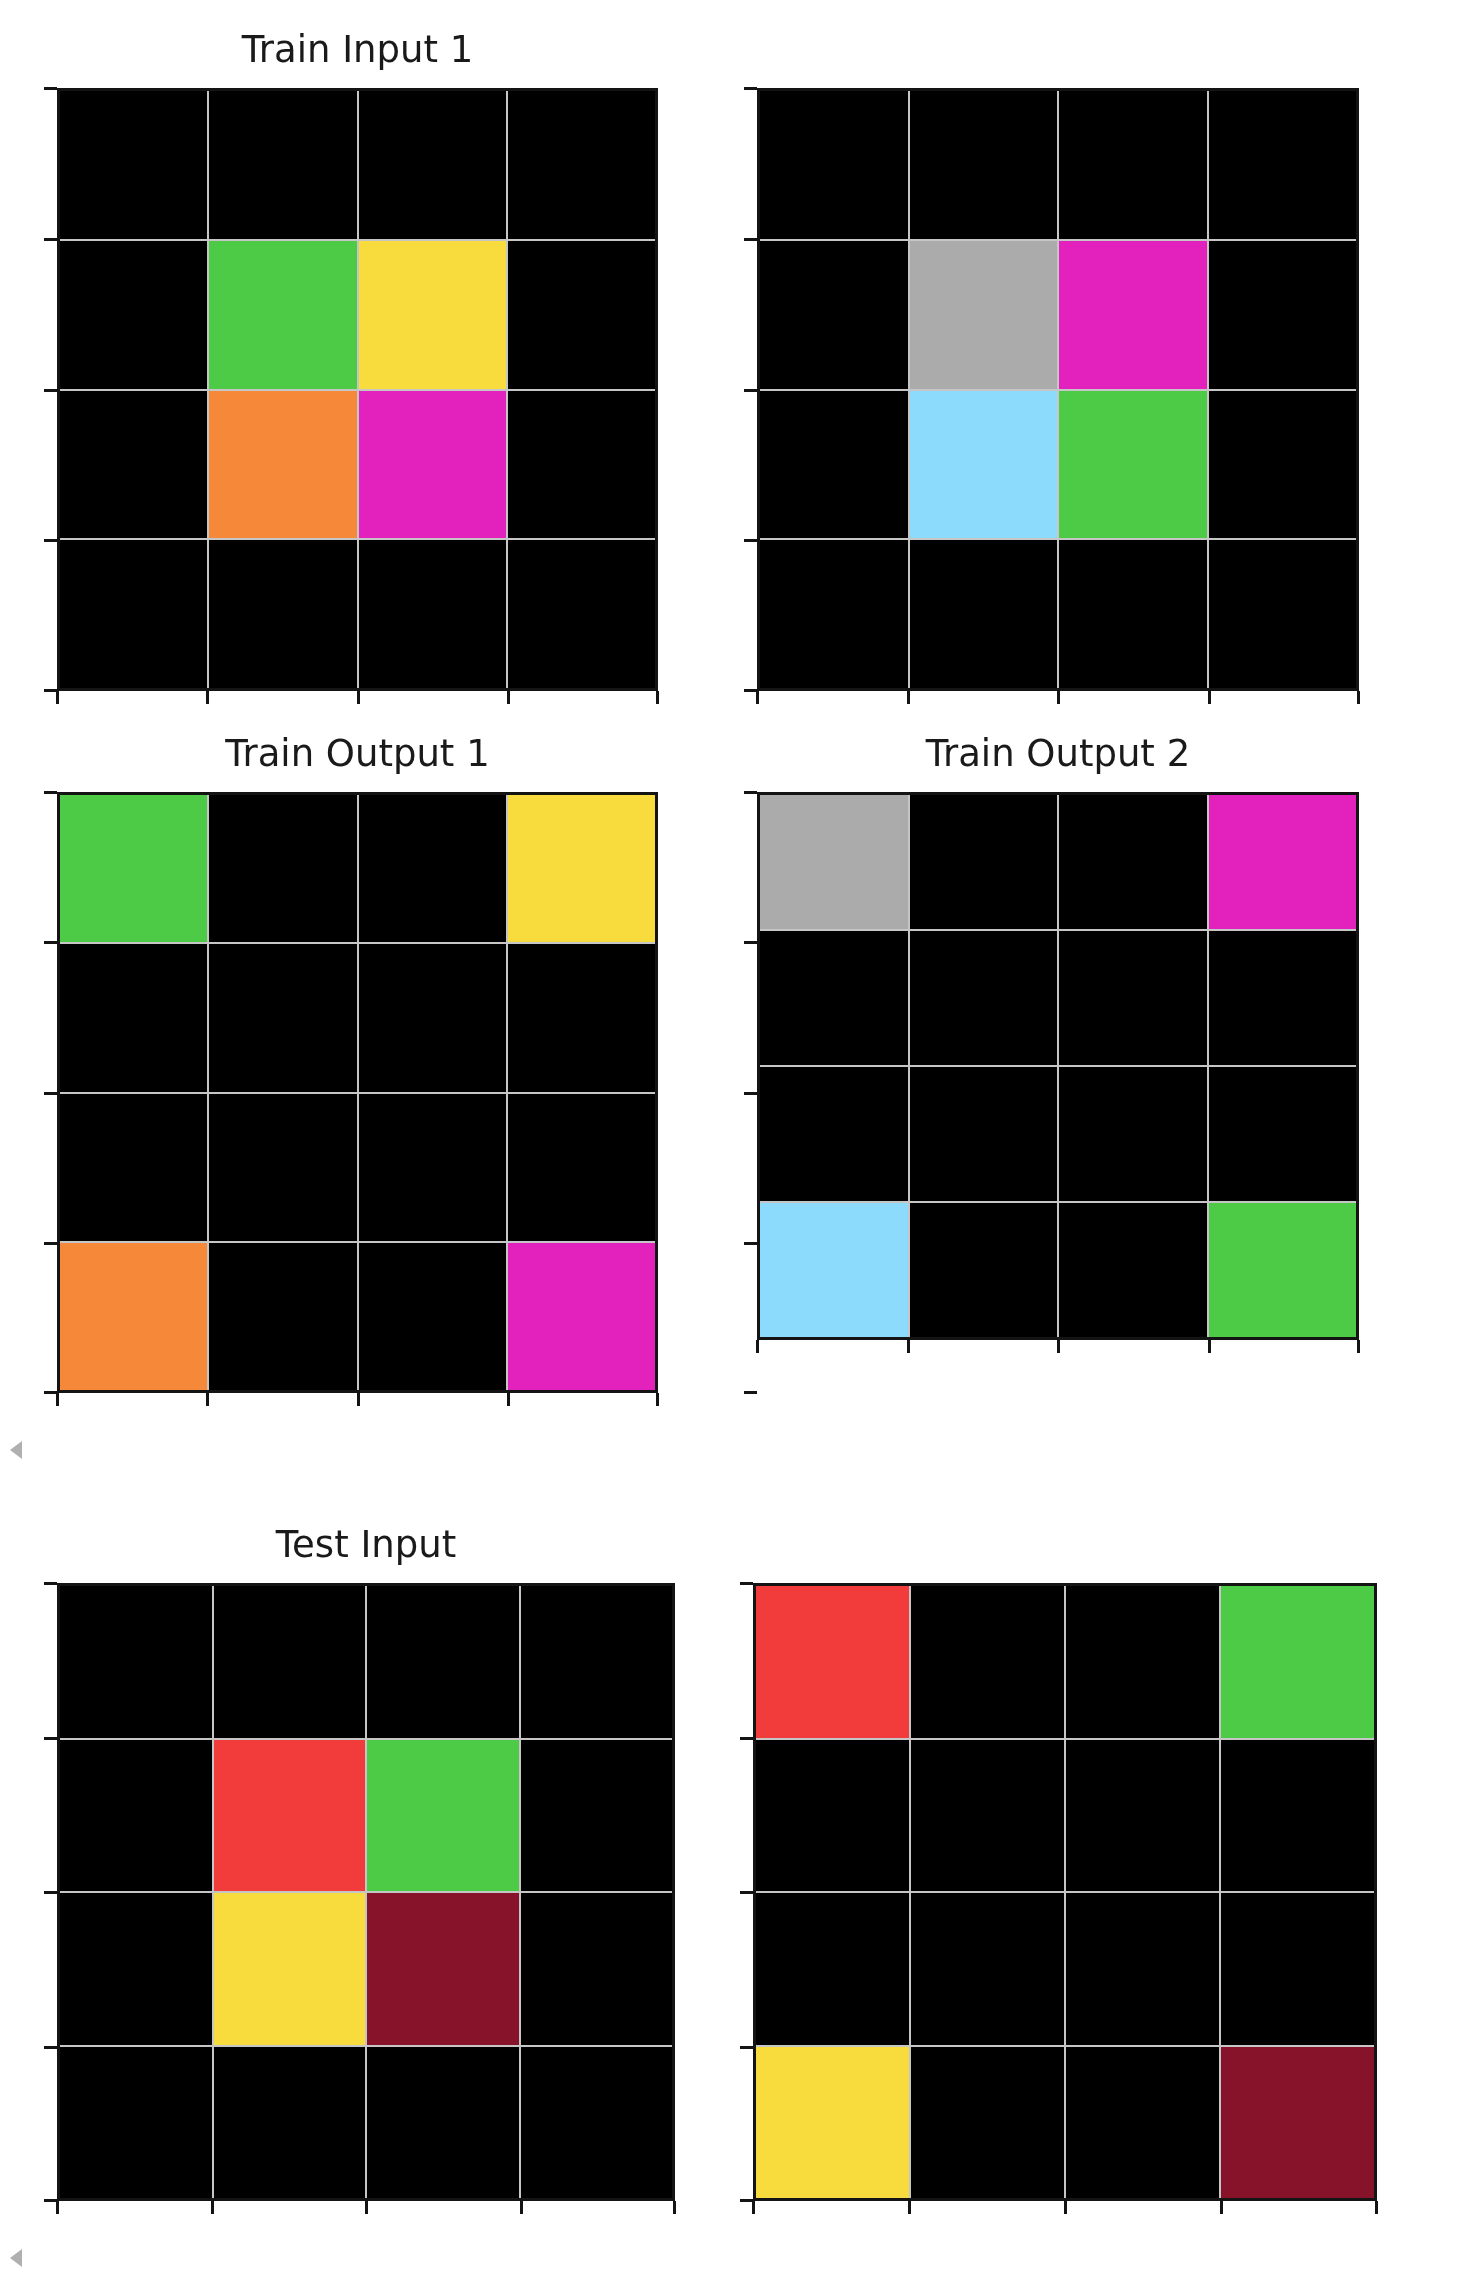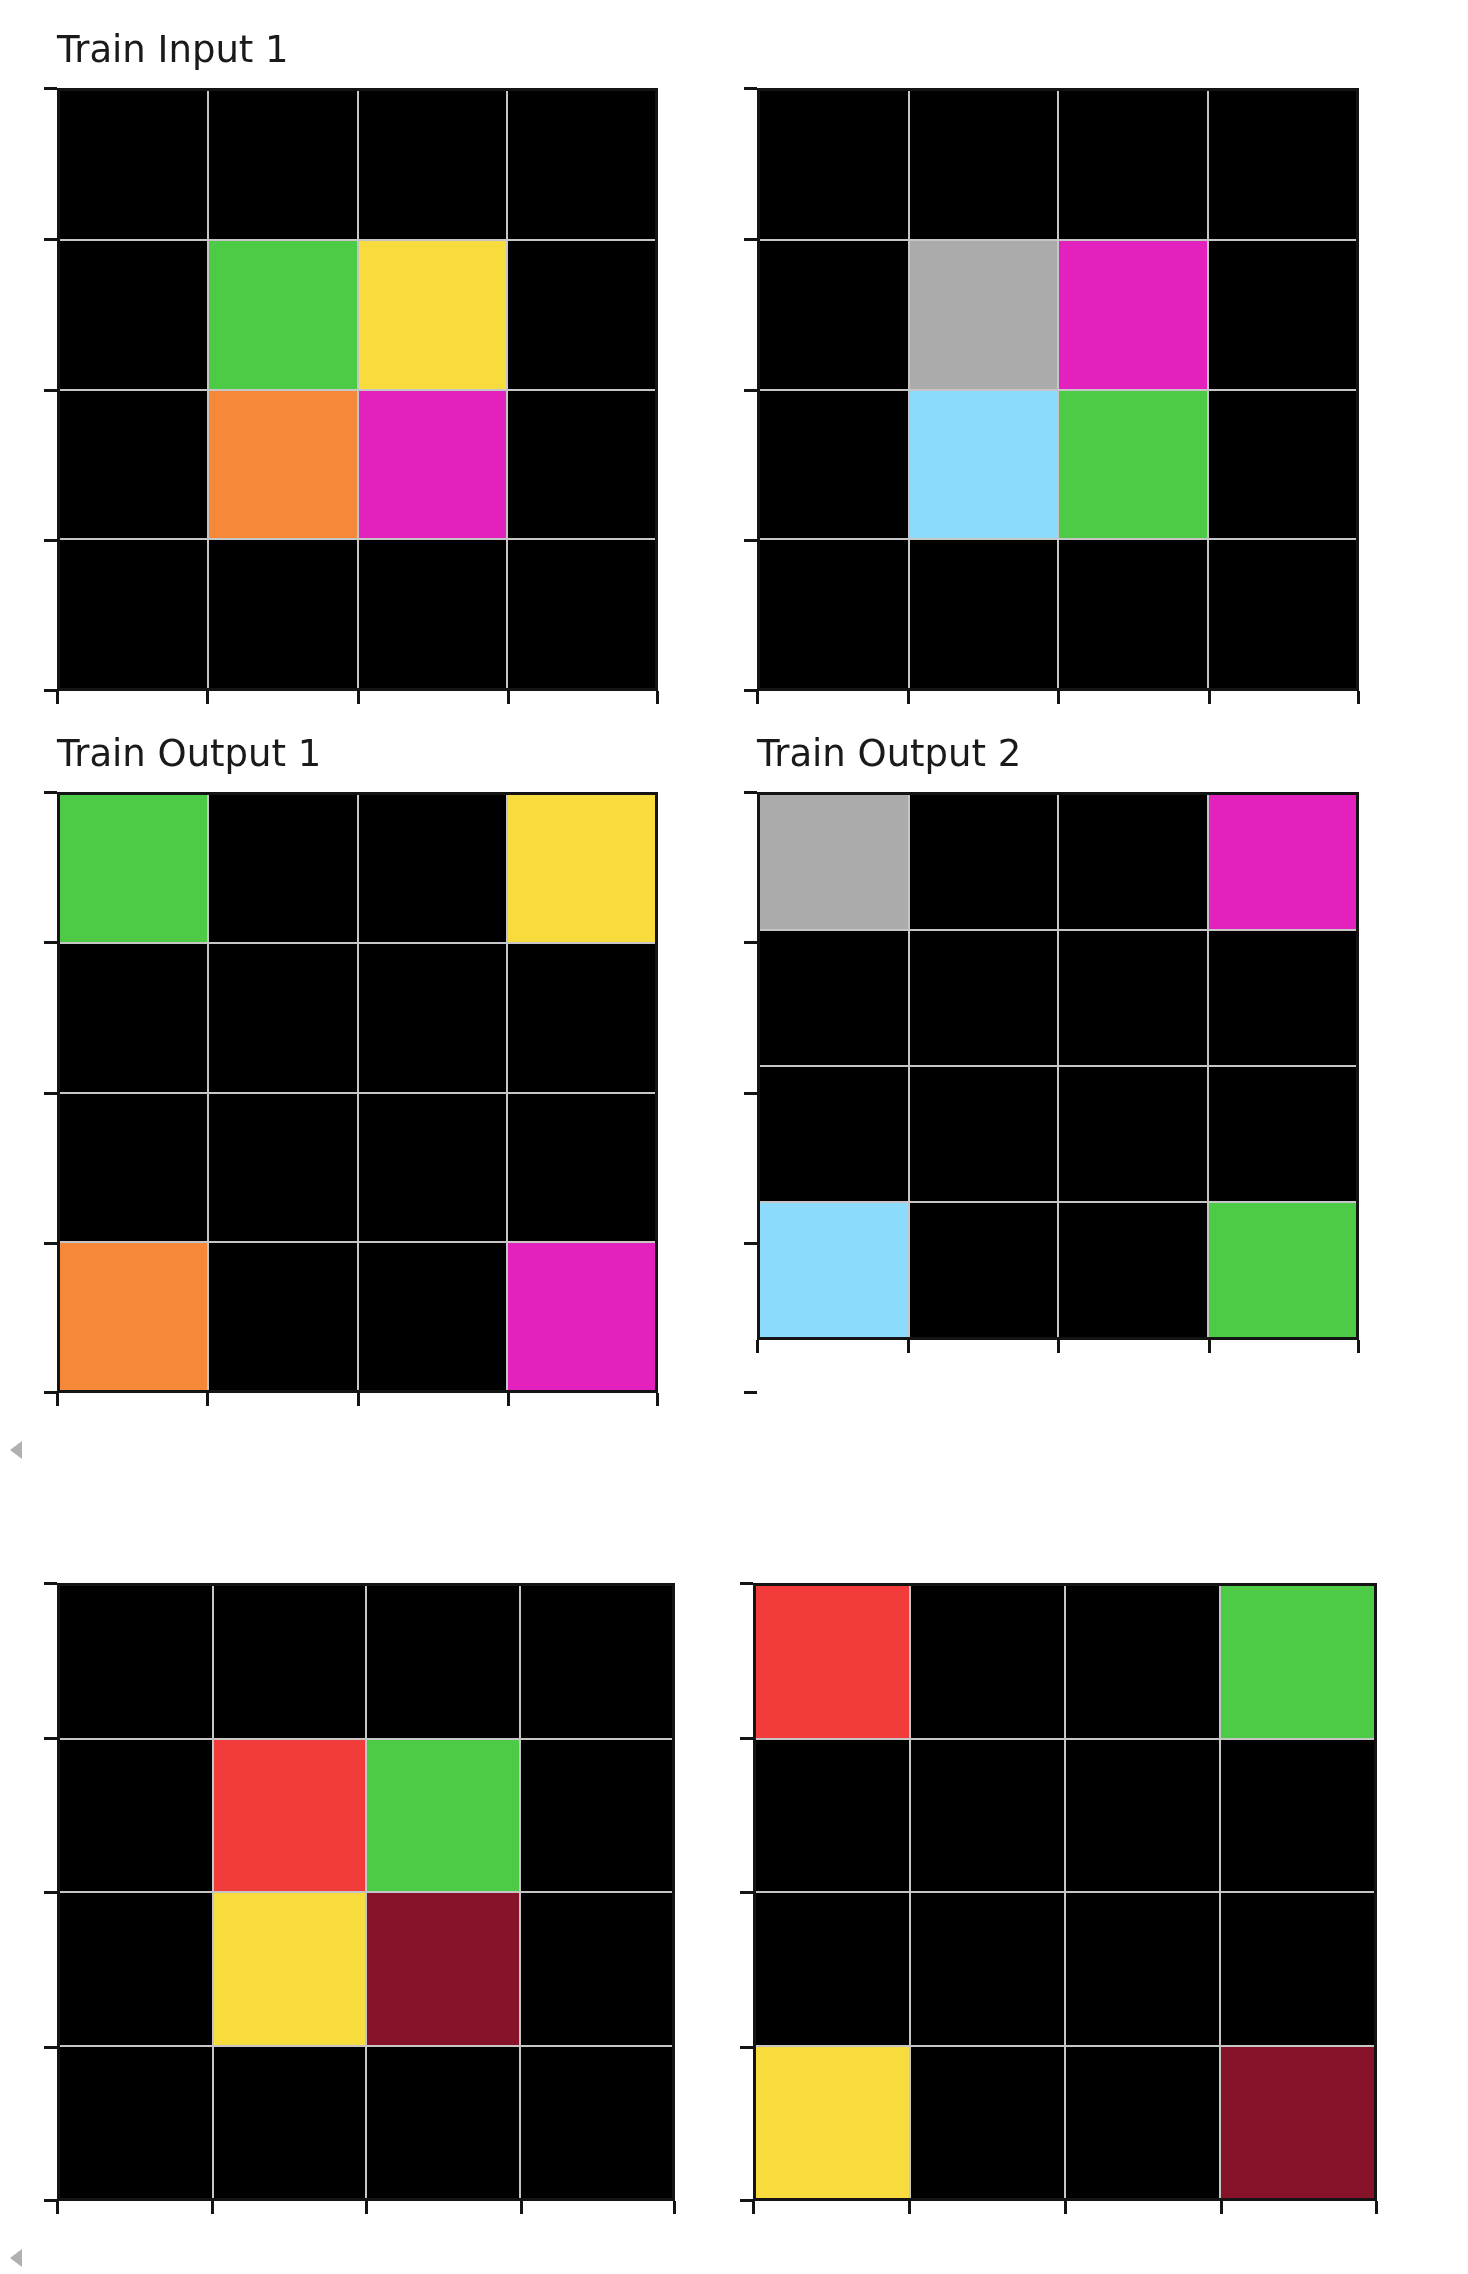--- a/index.html
+++ b/index.html
@@ -19,21 +19,21 @@
     position: absolute;
     box-sizing: border-box;
   }
   .panel-title {
     position: absolute;
     left: 0;
     top: -64px;
     width: 100%;
     height: 52px;
     line-height: 52px;
-    text-align: left;
+    text-align: center;
     font-size: 37px;
     color: var(--title-color, #1a1a1a);
     white-space: nowrap;
   }
   .grid {
     position: absolute;
     inset: 0;
     box-sizing: border-box;
     display: grid;
     grid-template-columns: repeat(4, 1fr);
@@ -180,20 +180,21 @@
         <div class="tick tick-left" style="top: 149px;"></div>
         <div class="tick tick-bottom" style="left: 150px;"></div>
         <div class="tick tick-left" style="top: 300px;"></div>
         <div class="tick tick-bottom" style="left: 300px;"></div>
         <div class="tick tick-left" style="top: 450px;"></div>
         <div class="tick tick-bottom" style="left: 451px;"></div>
         <div class="tick tick-left" style="top: 599px;"></div>
         <div class="tick tick-bottom" style="left: 600px;"></div>
       </div>
       <div class="panel" style="left: 57px; top: 1583px; width: 618px; height: 618px;">
+        <div class="panel-title">Test Input</div>
         <div class="grid">
           <div class="cell" style="background: rgb(0, 0, 0);"></div>
           <div class="cell" style="background: rgb(0, 0, 0);"></div>
           <div class="cell" style="background: rgb(0, 0, 0);"></div>
           <div class="cell" style="background: rgb(0, 0, 0);"></div>
           <div class="cell" style="background: rgb(0, 0, 0);"></div>
           <div class="cell" style="background: rgb(242, 59, 59);"></div>
           <div class="cell" style="background: rgb(77, 203, 71);"></div>
           <div class="cell" style="background: rgb(0, 0, 0);"></div>
           <div class="cell" style="background: rgb(0, 0, 0);"></div>

